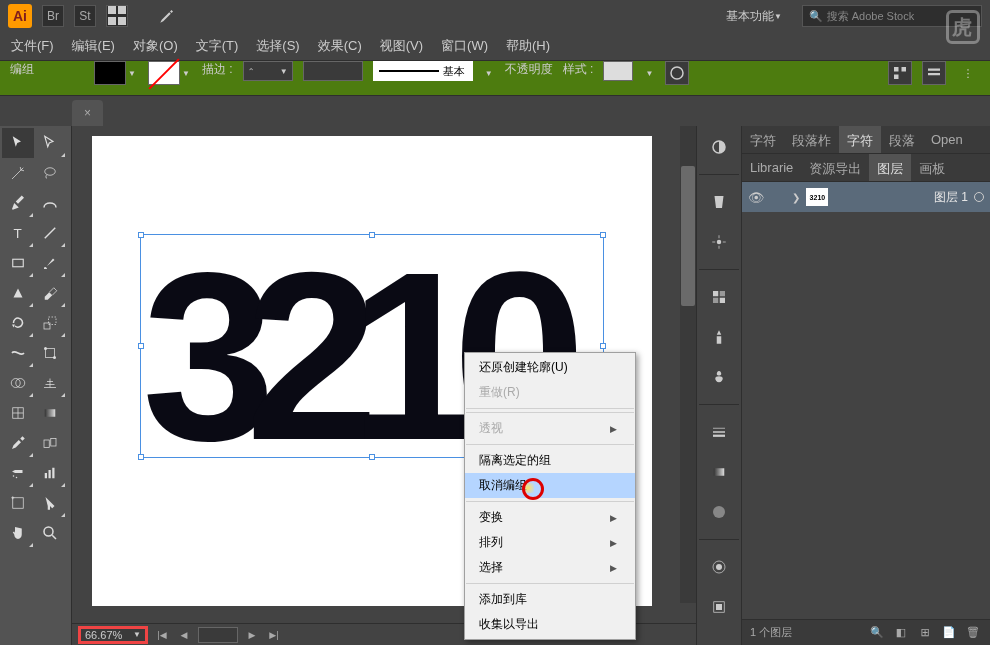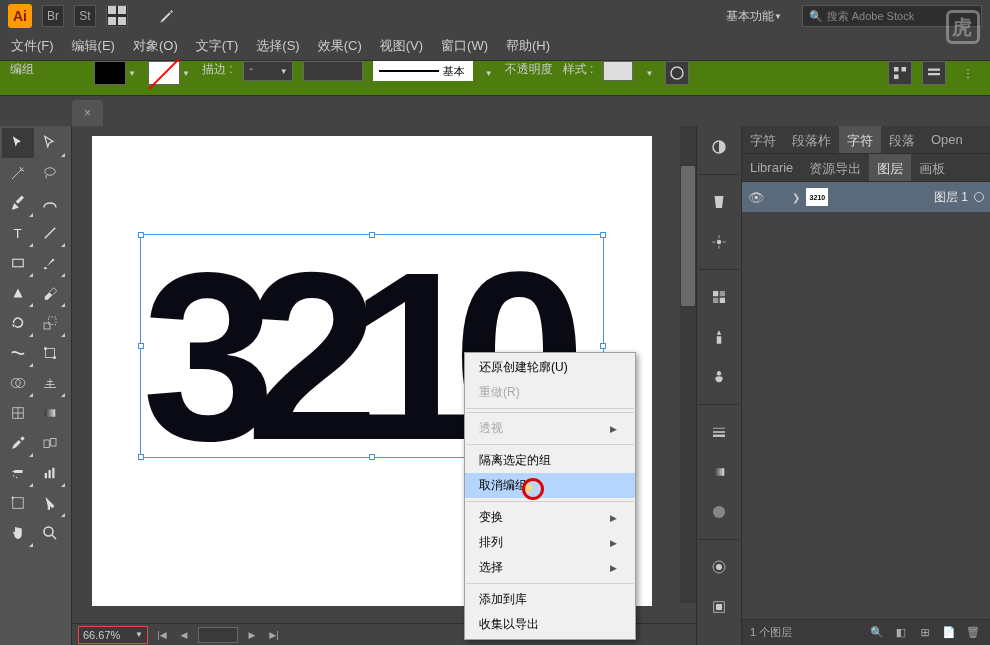--- a/index.html
+++ b/index.html
@@ -50,21 +50,21 @@
     .canvas-wrap { flex: 1; background: #434343; display: flex; flex-direction: column; position: relative; }
     .canvas-scroll { flex: 1; overflow: hidden; position: relative; }
     .canvas { position: absolute; top: 10px; left: 20px; width: 560px; height: 470px; background: #fff; }
     .artboard-content { position: absolute; top: 100px; left: 50px; width: 460px; height: 220px; }
     .sel-box { position: absolute; top: -2px; left: -2px; right: -2px; bottom: -2px; border: 1px solid #4a90e2; }
     .sel-handle { position: absolute; width: 6px; height: 6px; background: #fff; border: 1px solid #4a90e2; }
     .big-text { font-size: 240px; font-weight: 900; color: #0a0a14; letter-spacing: -30px; line-height: 1; font-family: Arial Black, sans-serif; }
     .scrollbar-v { position: absolute; right: 0; top: 0; width: 16px; height: calc(100% - 20px); background: #3a3a3a; }
     .scrollbar-v::before { content: ''; position: absolute; width: 14px; height: 140px; background: #6a6a6a; top: 40px; left: 1px; border-radius: 2px; }
     .canvas-status { height: 22px; background: #434343; display: flex; align-items: center; padding: 0 6px; gap: 6px; border-top: 1px solid #2e2e2e; }
-    .zoom-box { width: 70px; height: 18px; background: #3a3a3a; border: 1px solid #ef4444; padding: 0 4px; font-size: 11px; display: flex; align-items: center; justify-content: space-between; }
+    .zoom-box { width: 70px; height: 18px; background: #3a3a3a; border: 3px solid #ef4444; padding: 0 4px; font-size: 11px; display: flex; align-items: center; justify-content: space-between; }
     .nav-btn { width: 16px; height: 16px; display: flex; align-items: center; justify-content: center; color: #aaa; font-size: 9px; }
 
     
     .context-menu { position: absolute; top: 352px; left: 464px; width: 172px; background: #f0f0f0; border: 1px solid #a0a0a0; box-shadow: 2px 2px 6px rgba(0,0,0,0.4); color: #000; font-size: 12px; z-index: 100; padding: 2px 0; }
     .ctx-item { padding: 4px 18px 4px 14px; display: flex; justify-content: space-between; align-items: center; position: relative; }
     .ctx-item.hover { background: #b5d5ff; }
     .ctx-item.disabled { color: #aaa; }
     .ctx-sep { height: 1px; background: #d0d0d0; margin: 3px 1px; }
     .ctx-arrow { font-size: 9px; color: #555; }
     .cursor-ring { position: absolute; top: 478px; left: 522px; width: 22px; height: 22px; border: 3px solid #d00; border-radius: 50%; z-index: 200; }

